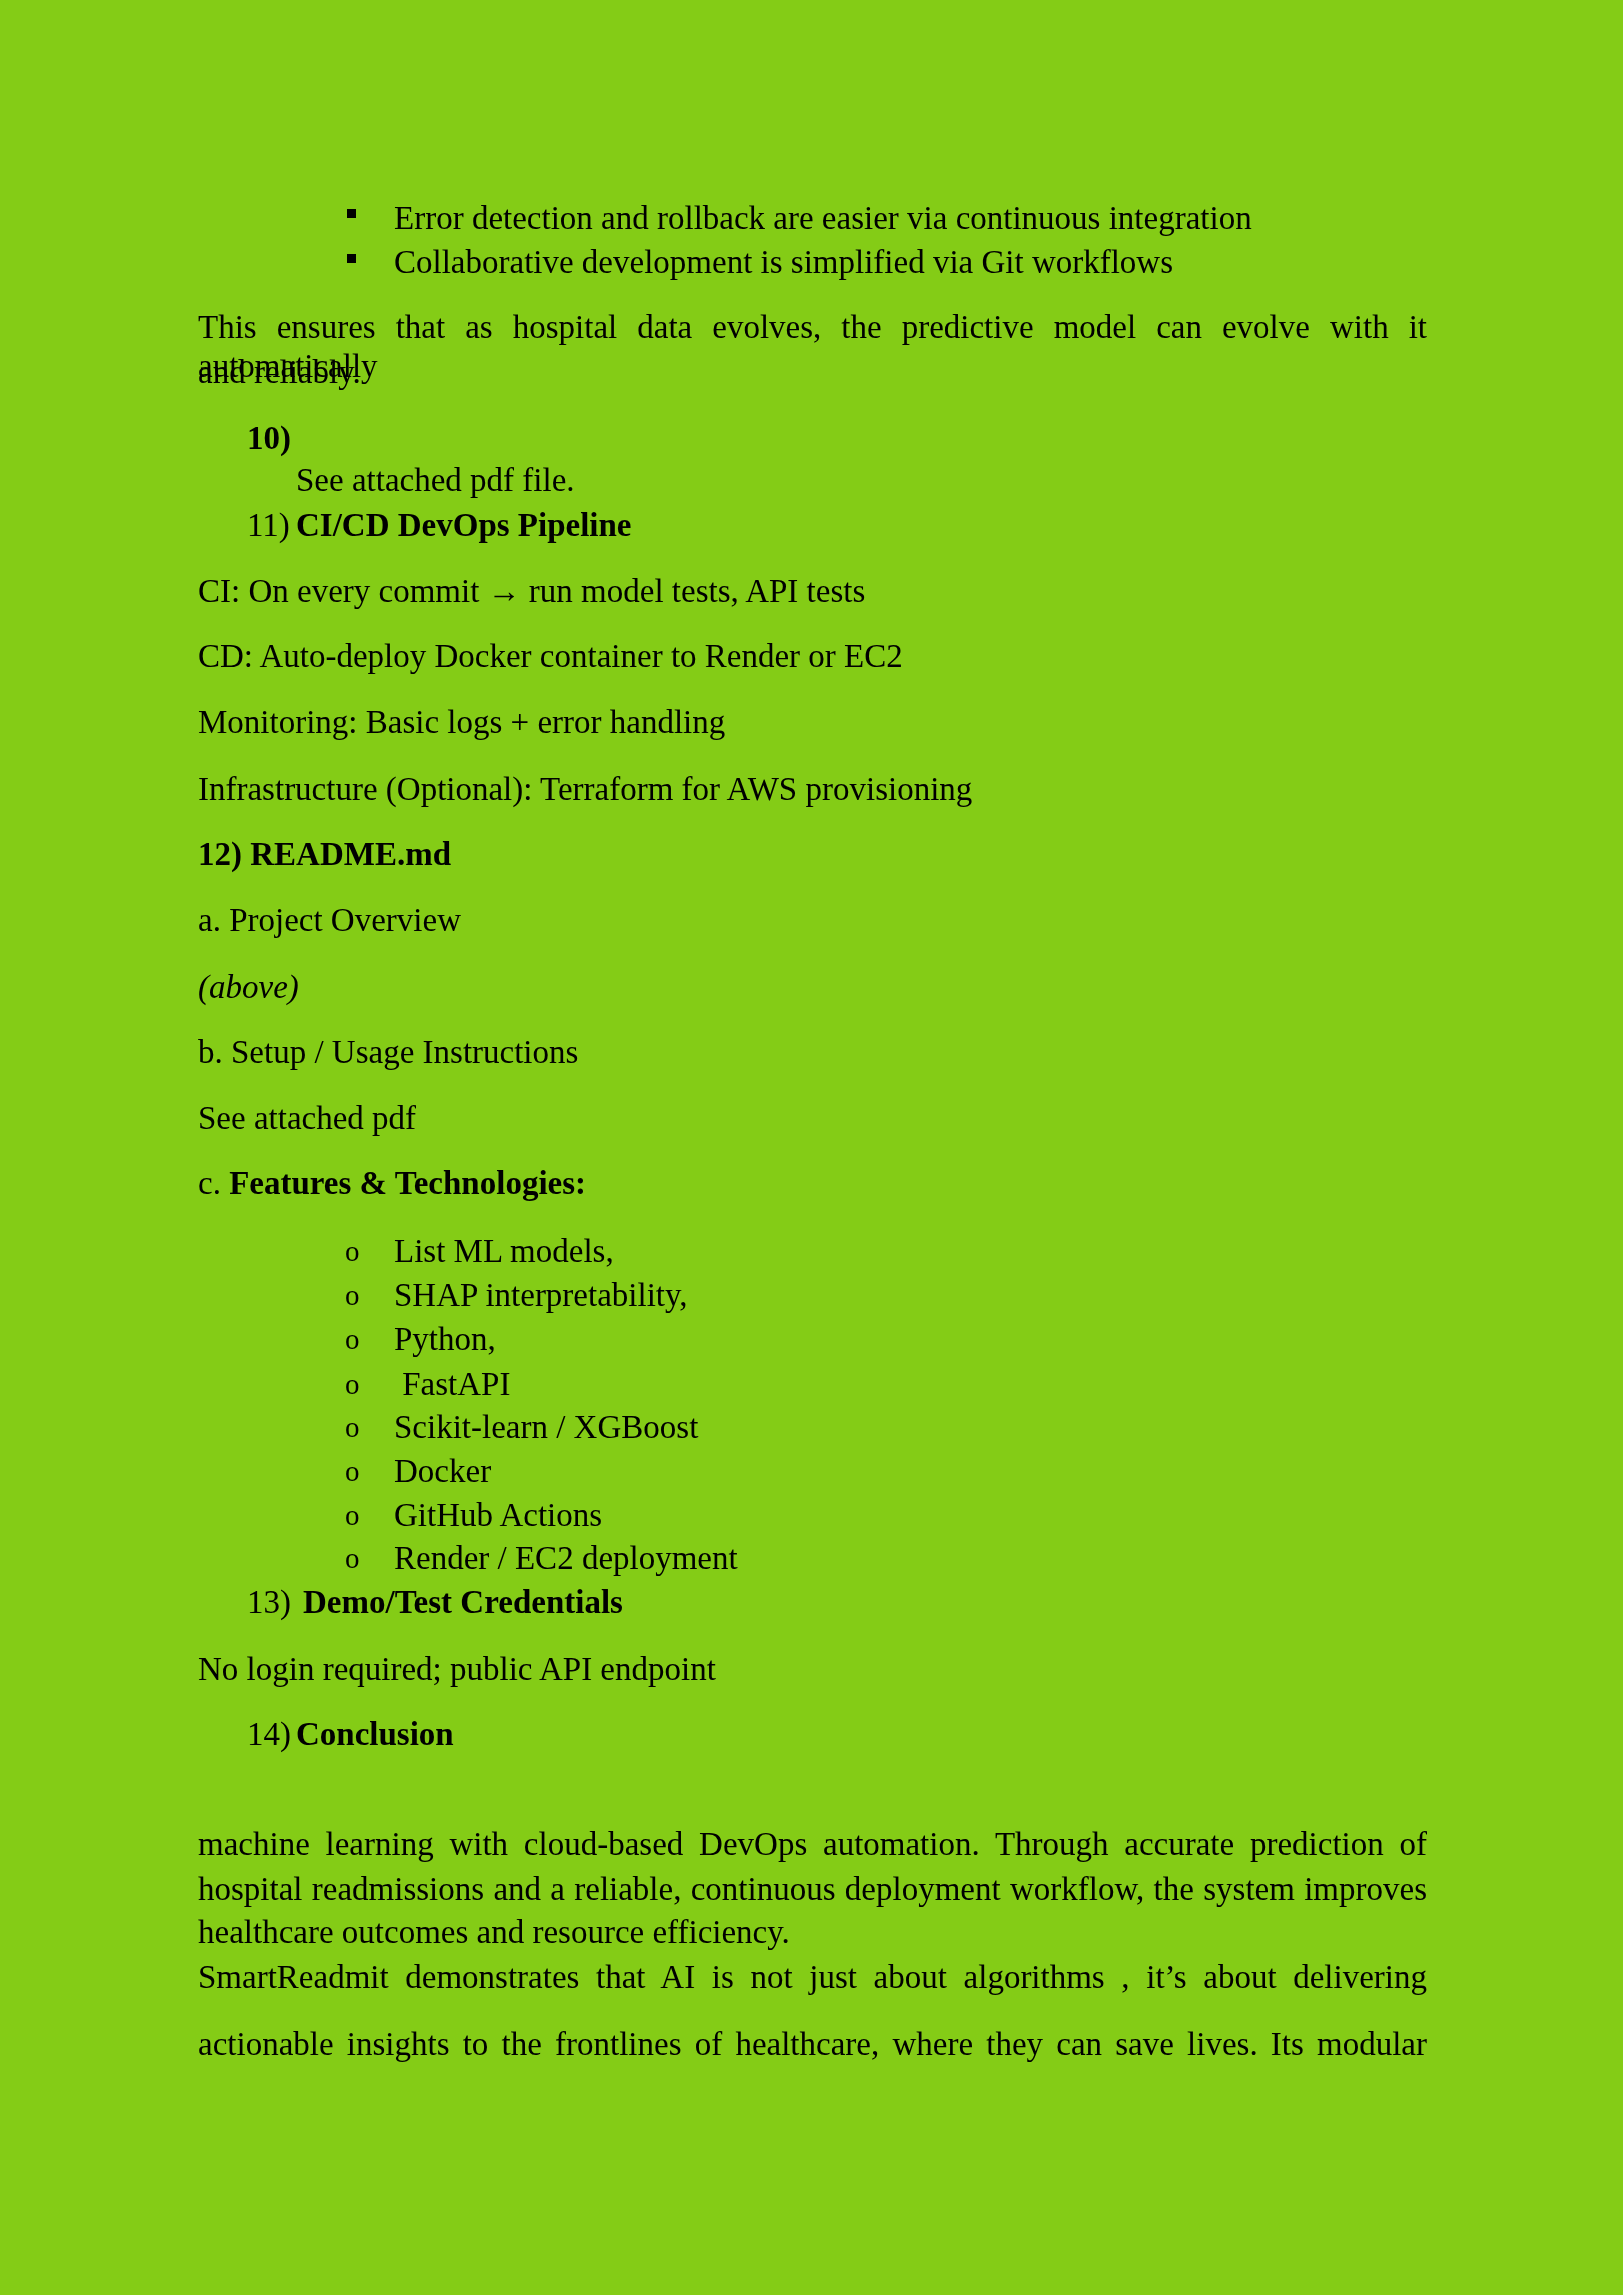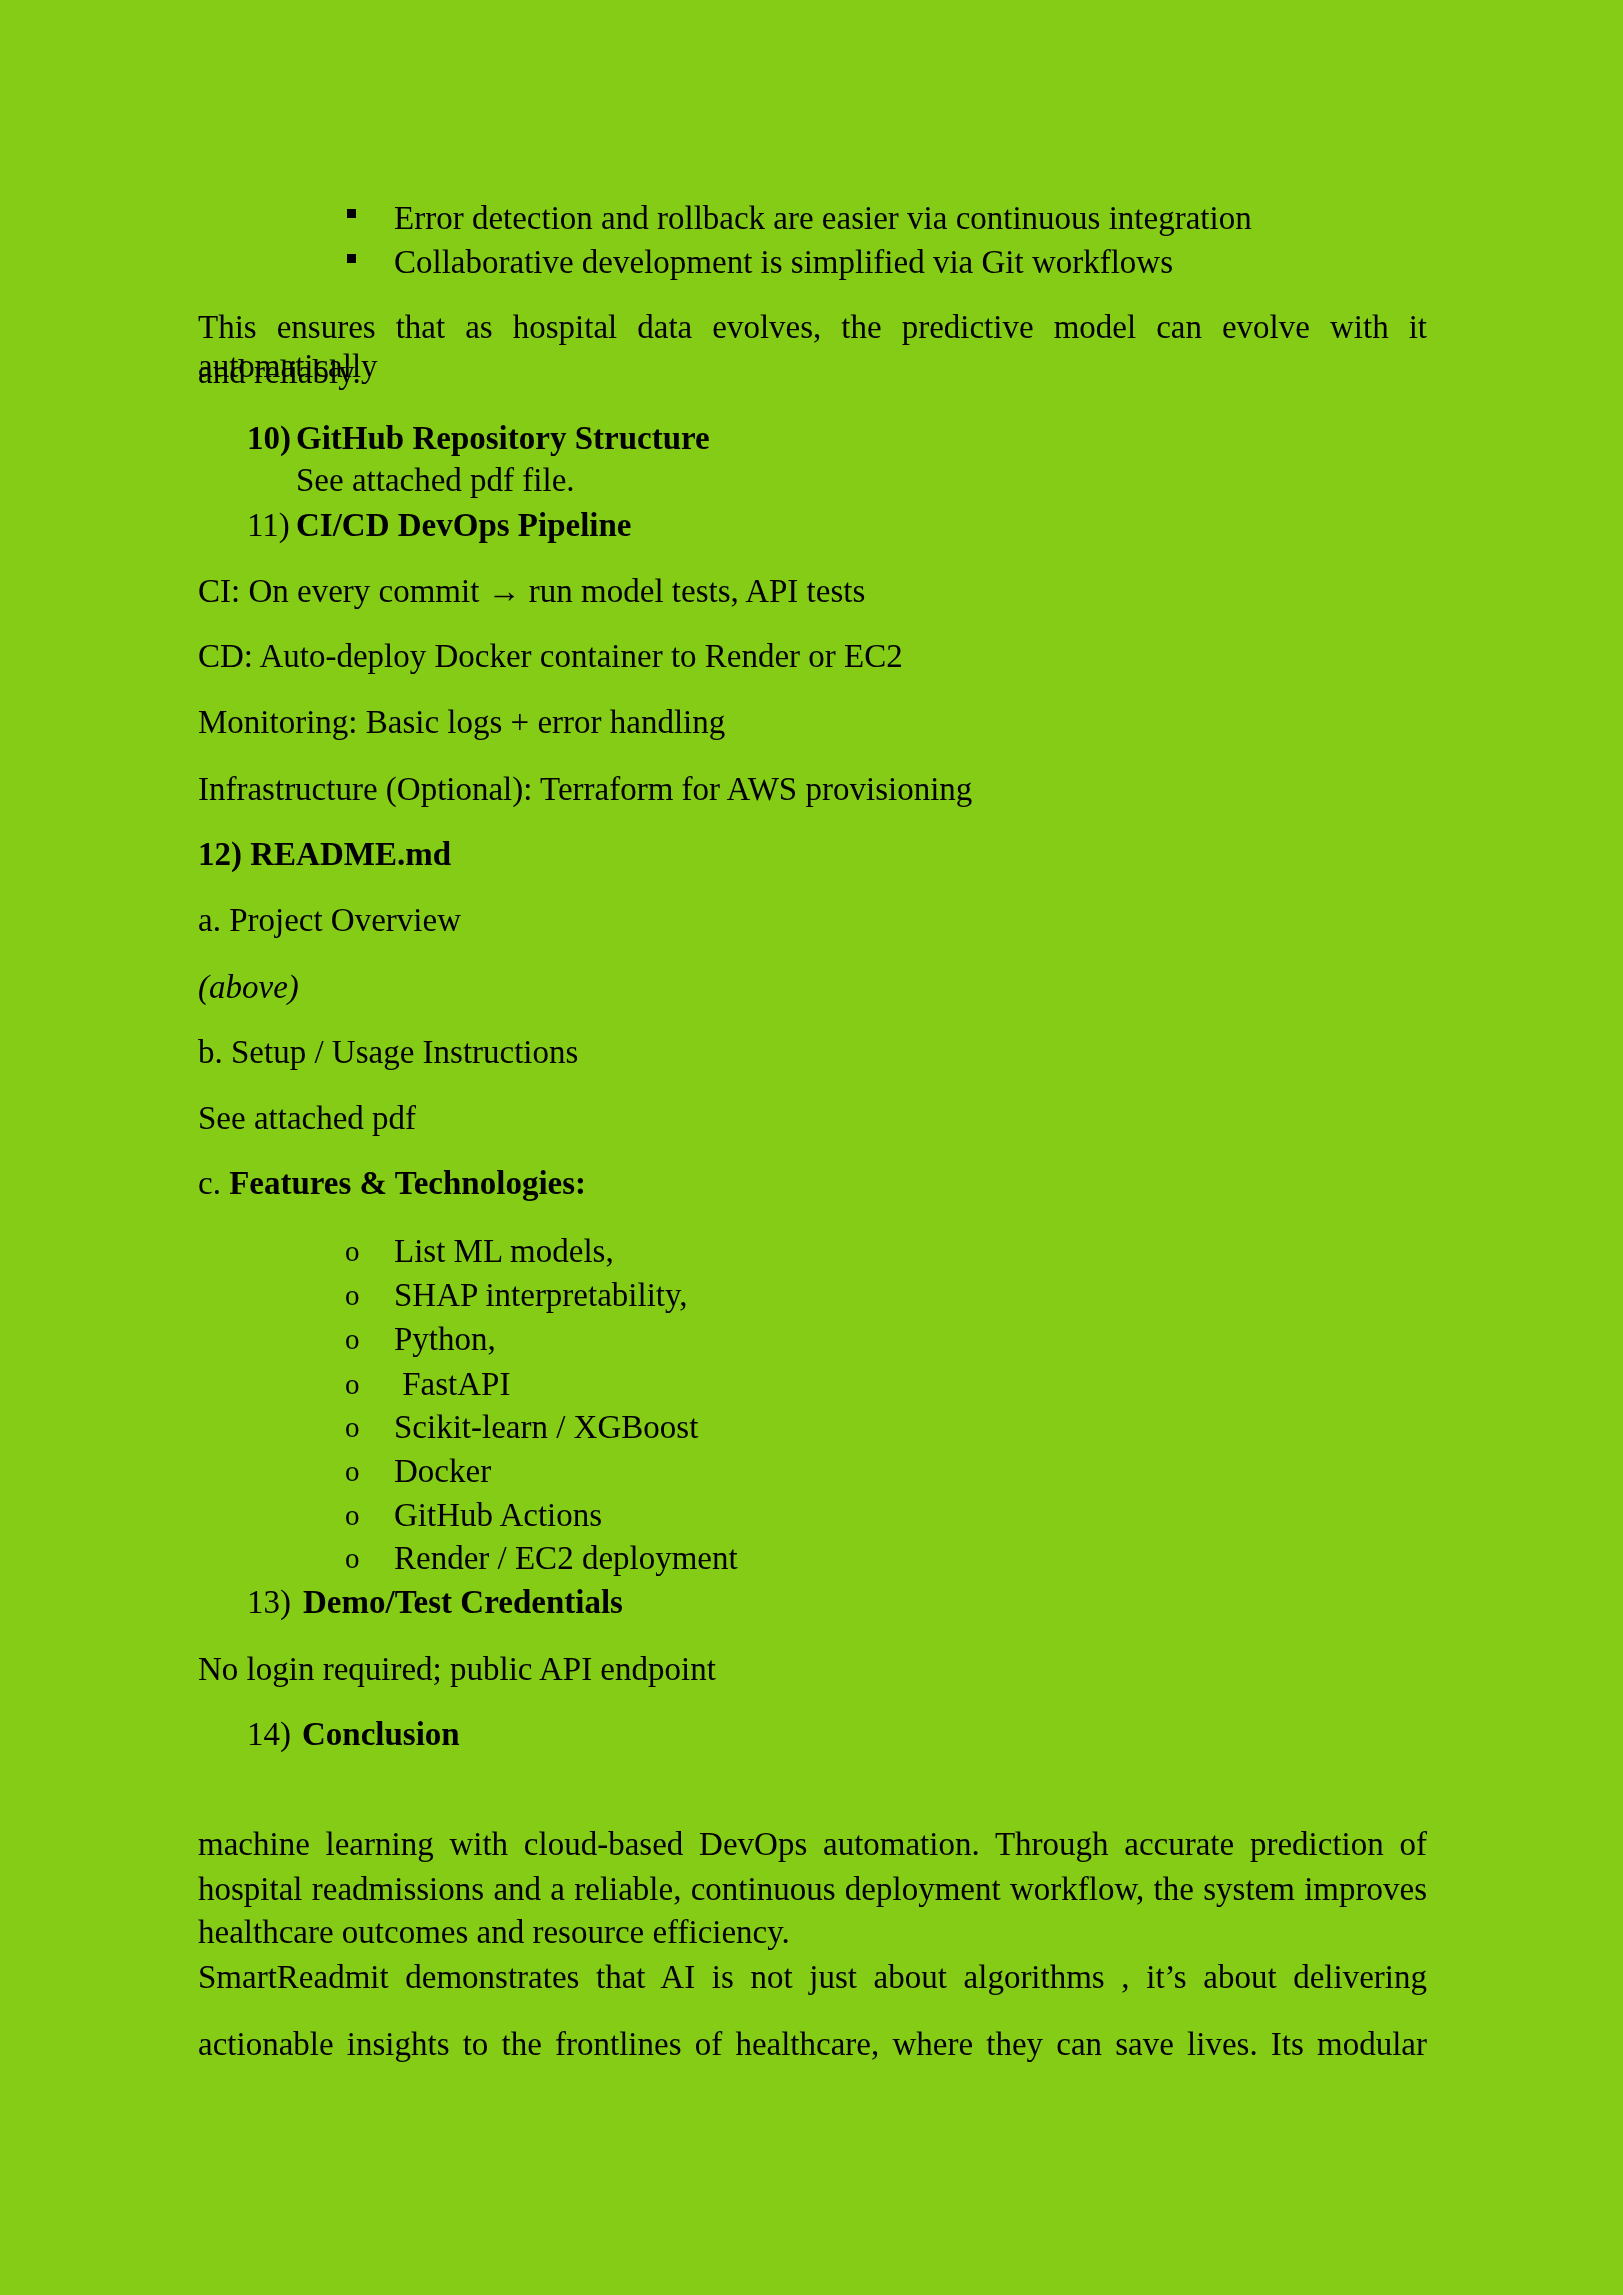--- a/index.html
+++ b/index.html
@@ -41,21 +41,20 @@
 
   <div class="sq-bullet" style="left:347px; top:209px;"></div>
   <div class="ln" style="left:394px; top:199px;">Error detection and rollback are easier via continuous integration</div>
   <div class="sq-bullet" style="left:347px; top:254px;"></div>
   <div class="ln" style="left:394px; top:243px;">Collaborative development is simplified via Git workflows</div>
 
   <div class="ln just" style="left:198px; top:308px;">This ensures that as hospital data evolves, the predictive model can evolve with it automatically</div>
   <div class="ln" style="left:198px; top:353px;">and reliably.</div>
 
   <div class="ln b" style="left:247px; top:419px;">10)</div>
-  <div class="ln b" style="left:296px; top:419px;">GitHub Repository Structure</div>
   <div class="ln" style="left:296px; top:461px;">See attached pdf file.</div>
 
   <div class="ln" style="left:247px; top:506px;">11)</div>
   <div class="ln b" style="left:296px; top:506px;">CI/CD DevOps Pipeline</div>
   <div class="ln" style="left:198px; top:572px;">CI: On every commit → run model tests, API tests</div>
   <div class="ln" style="left:198px; top:637px;">CD: Auto-deploy Docker container to Render or EC2</div>
   <div class="ln" style="left:198px; top:770px;">Infrastructure (Optional): Terraform for AWS provisioning</div>
   <div class="ln" style="left:198px; top:703px;">Monitoring: Basic logs + error handling</div>
 
   <div class="ln b" style="left:198px; top:835px;">12) README.md</div>
@@ -87,21 +86,21 @@
   <div class="ln" style="left:394px; top:1496px;">GitHub Actions</div>
 
   <div class="o-bullet" style="left:345px; top:1539px;">o</div>
   <div class="ln" style="left:394px; top:1539px;">Render / EC2 deployment</div>
 
   <div class="ln" style="left:247px; top:1583px;">13)</div>
   <div class="ln b" style="left:303px; top:1583px;">Demo/Test Credentials</div>
   <div class="ln" style="left:198px; top:1650px;">No login required; public API endpoint</div>
 
   <div class="ln" style="left:247px; top:1715px;">14)</div>
-  <div class="ln b" style="left:296px; top:1715px;margin-left:6px;">Conclusion</div>
+  <div class="ln b" style="left:296px; top:1715px;">Conclusion</div>
 
   <div class="ln just" style="left:198px; top:1825px;">machine learning with cloud-based DevOps automation. Through accurate prediction of</div>
   <div class="ln just" style="left:198px; top:1870px;">hospital readmissions and a reliable, continuous deployment workflow, the system improves</div>
   <div class="ln" style="left:198px; top:1913px;">healthcare outcomes and resource efficiency.</div>
 
   <div class="ln just" style="left:198px; top:1958px;">SmartReadmit demonstrates that AI is not just about algorithms , it’s about delivering</div>
   <div class="ln just" style="left:198px; top:2025px;">actionable insights to the frontlines of healthcare, where they can save lives. Its modular</div>
 
 </div>
 

